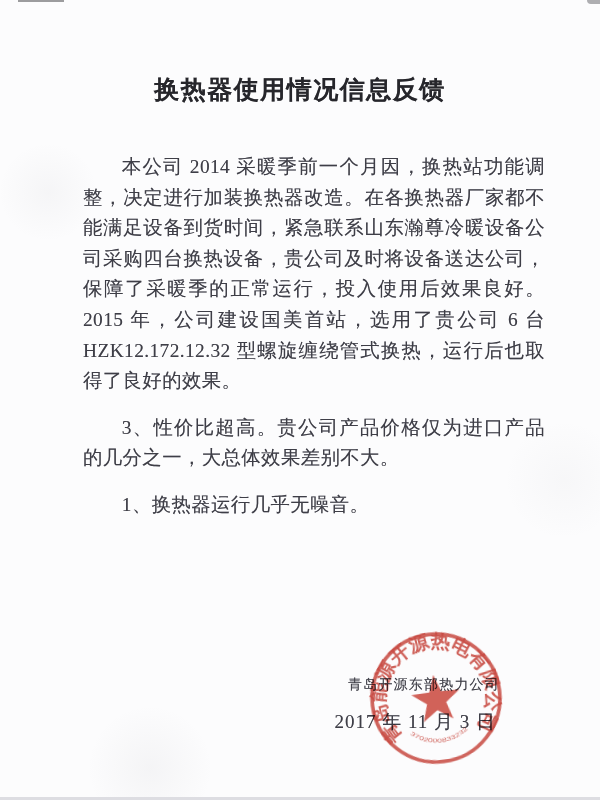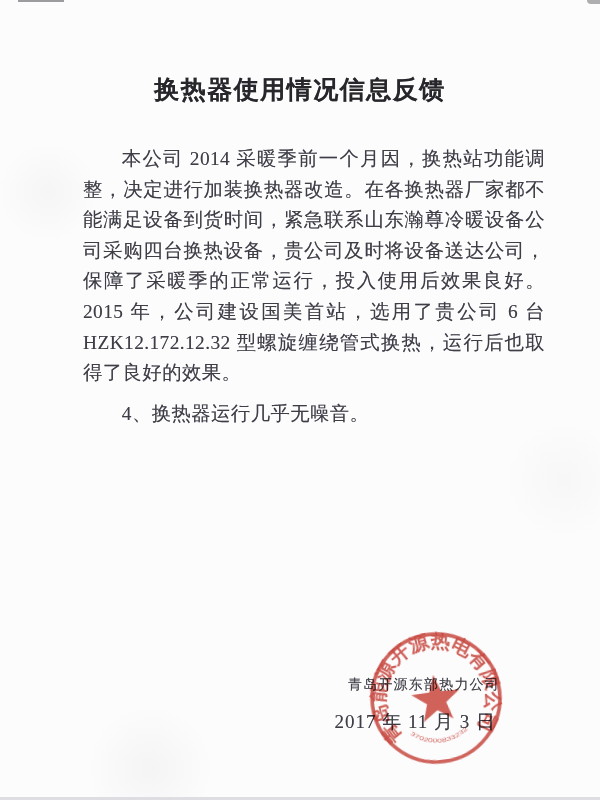--- a/index.html
+++ b/index.html
@@ -29,21 +29,21 @@
   }
 
   .doc-body {
     position:absolute; left:83px; top:136px; width:462px;
     font-size:19.4px; line-height:30.6px;
     color:#3e3e47;
     text-align:justify;
     letter-spacing:.4px;
     text-shadow:0 0 .4px rgba(62,62,71,.45);
   }
-  .doc-body p { margin:8px 0 10px 0; text-indent:2em; }
+  .doc-body p { margin:16px 0 10px 0; text-indent:2em; }
 
   .signature {
     position:absolute; top:676px; right:100px;
     font-size:14px; color:#3e3e47; letter-spacing:1.2px;
     text-shadow:0 0 .4px rgba(62,62,71,.45);
   }
   .doc-date {
     position:absolute; top:709px; right:104px;
     font-size:19px; color:#3e3e47; letter-spacing:1px;
     text-shadow:0 0 .4px rgba(62,62,71,.45);
@@ -66,21 +66,22 @@
 <div class="page">
 
   <div class="edge-top-left"></div>
   <div class="edge-top-right"></div>
   <div class="edge-bottom"></div>
 
   <div class="doc-title">换热器使用情况信息反馈</div>
 
   <div class="doc-body">
     <p>本公司 2014 采暖季前一个月因，换热站功能调整，决定进行加装换热器改造。在各换热器厂家都不能满足设备到货时间，紧急联系山东瀚尊冷暖设备公司采购四台换热设备，贵公司及时将设备送达公司，保障了采暖季的正常运行，投入使用后效果良好。2015 年，公司建设国美首站，选用了贵公司 6 台 HZK12.172.12.32 型螺旋缠绕管式换热，运行后也取得了良好的效果。</p>
-    <p>4、换热器运行几乎无噪音。</p>
+    <p>3、性价比超高。贵公司产品价格仅为进口产品的几分之一，大总体效果差别不大。</p>
+    <p>1、换热器运行几乎无噪音。</p>
   </div>
 
   <div class="signature">青岛开源东部热力公司</div>
   <div class="doc-date">2017 年 11 月 3 日</div>
 
   <div class="stamp">
     <svg viewBox="0 0 136 136" xmlns="http://www.w3.org/2000/svg">
       <circle cx="68" cy="68" r="63" fill="none" stroke="#c63b31" stroke-width="3.6" opacity=".85"></circle>
       <path id="ringPath" d="M 32.6,103.4 A 50,50 0 1 1 103.4,103.4" fill="none"></path>
       <path id="codePath" d="M 36.9,99.1 A 44,44 0 0 0 99.1,99.1" fill="none"></path>

